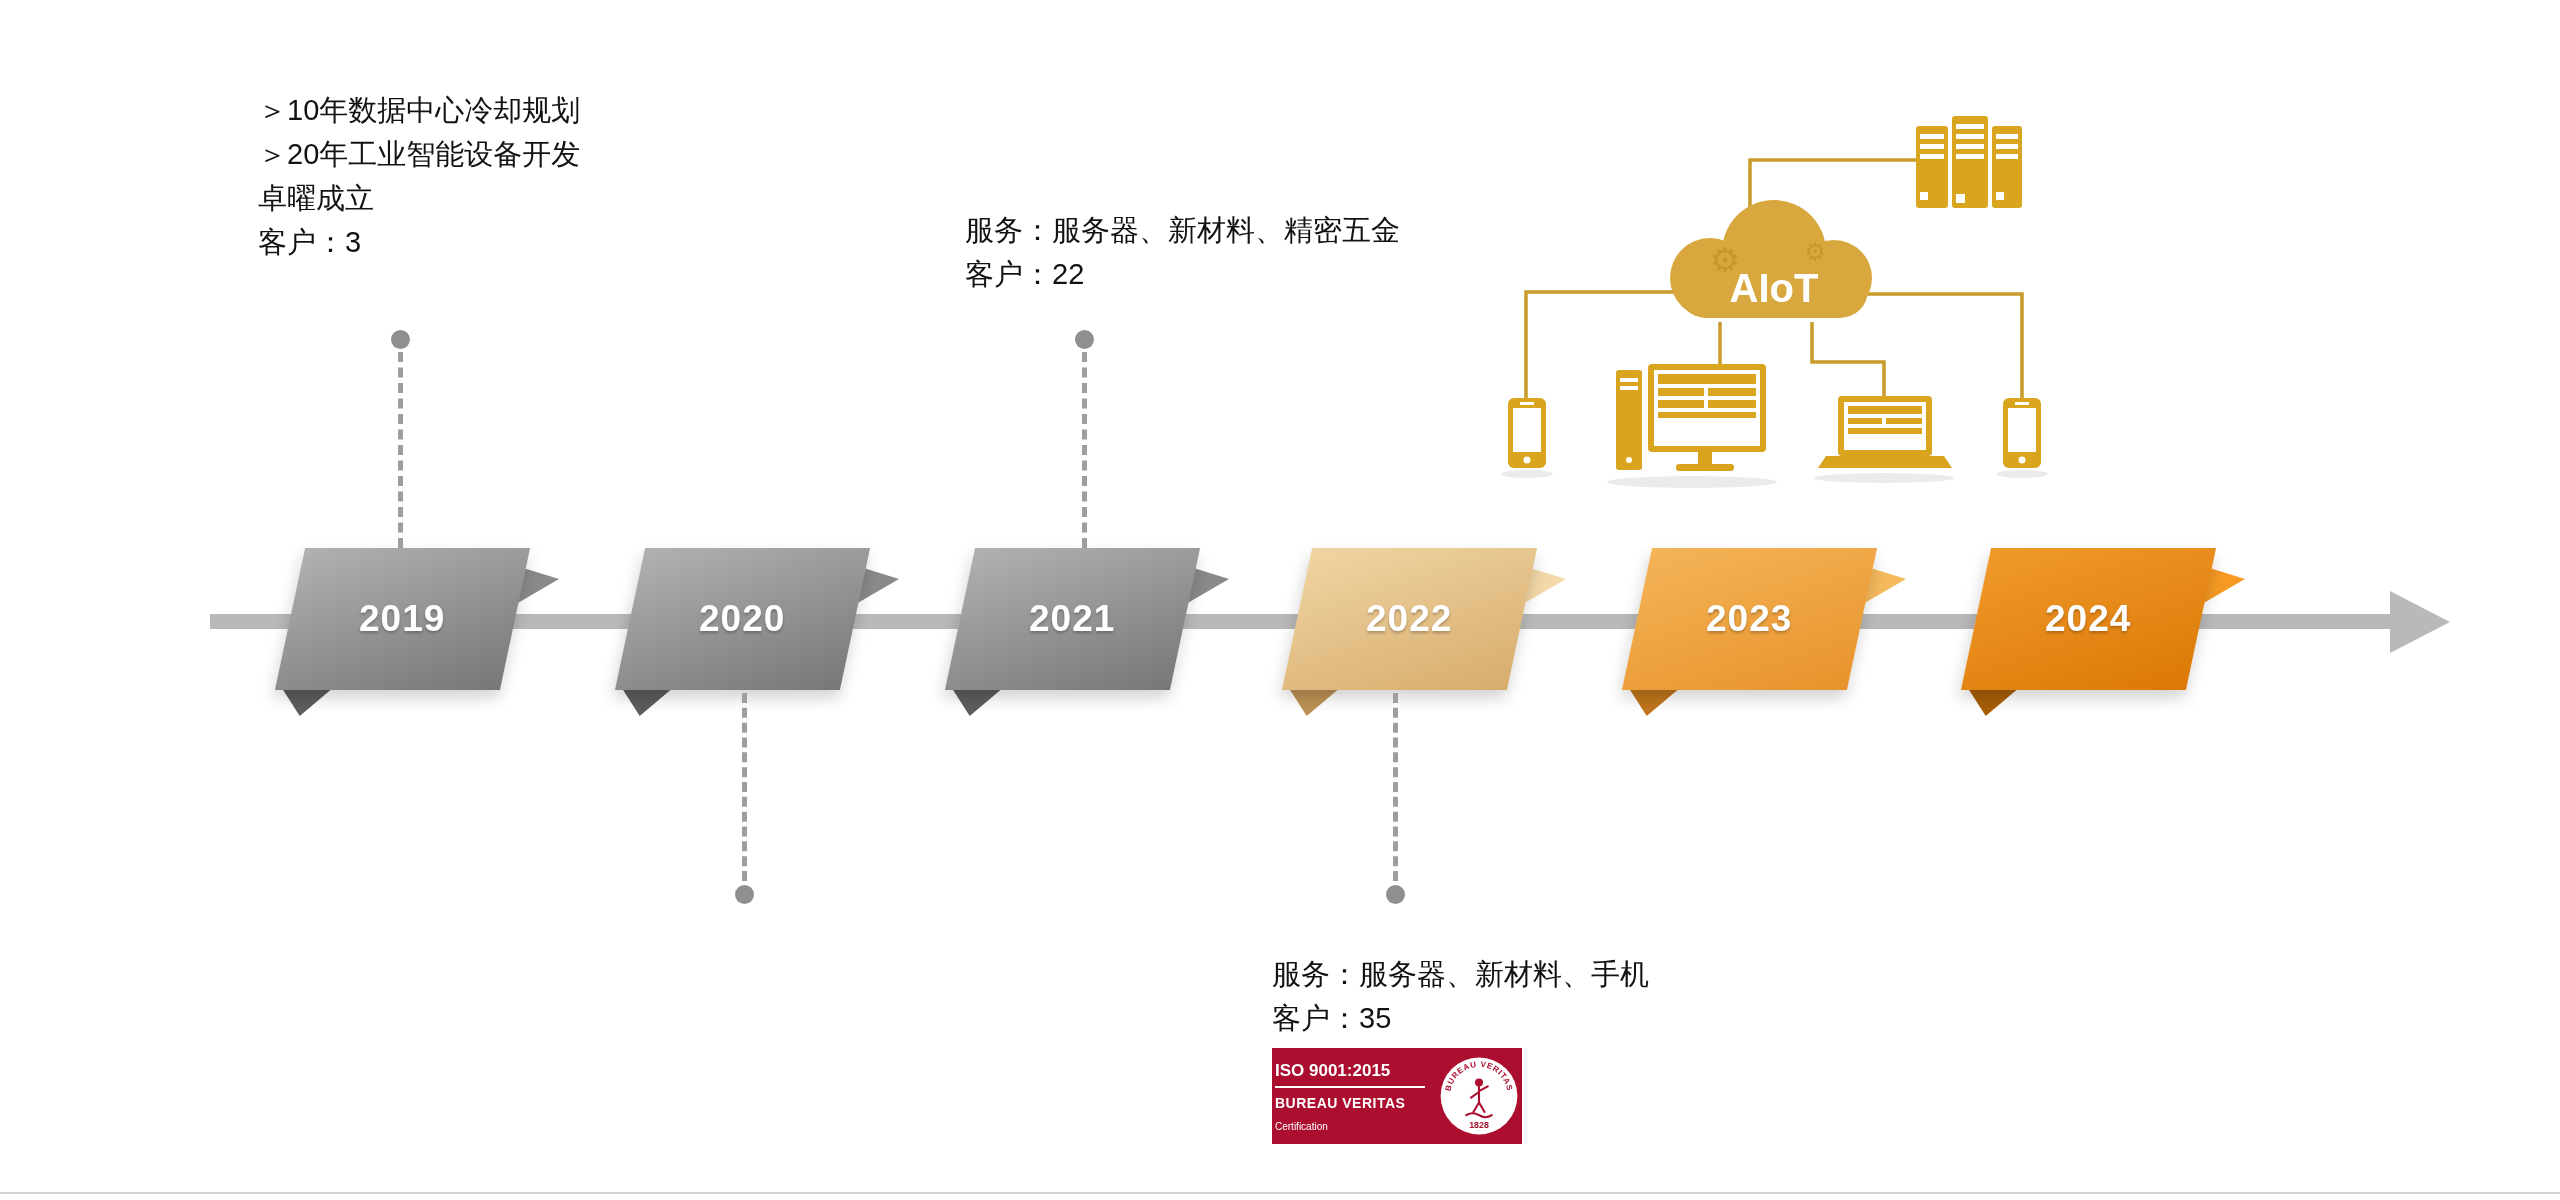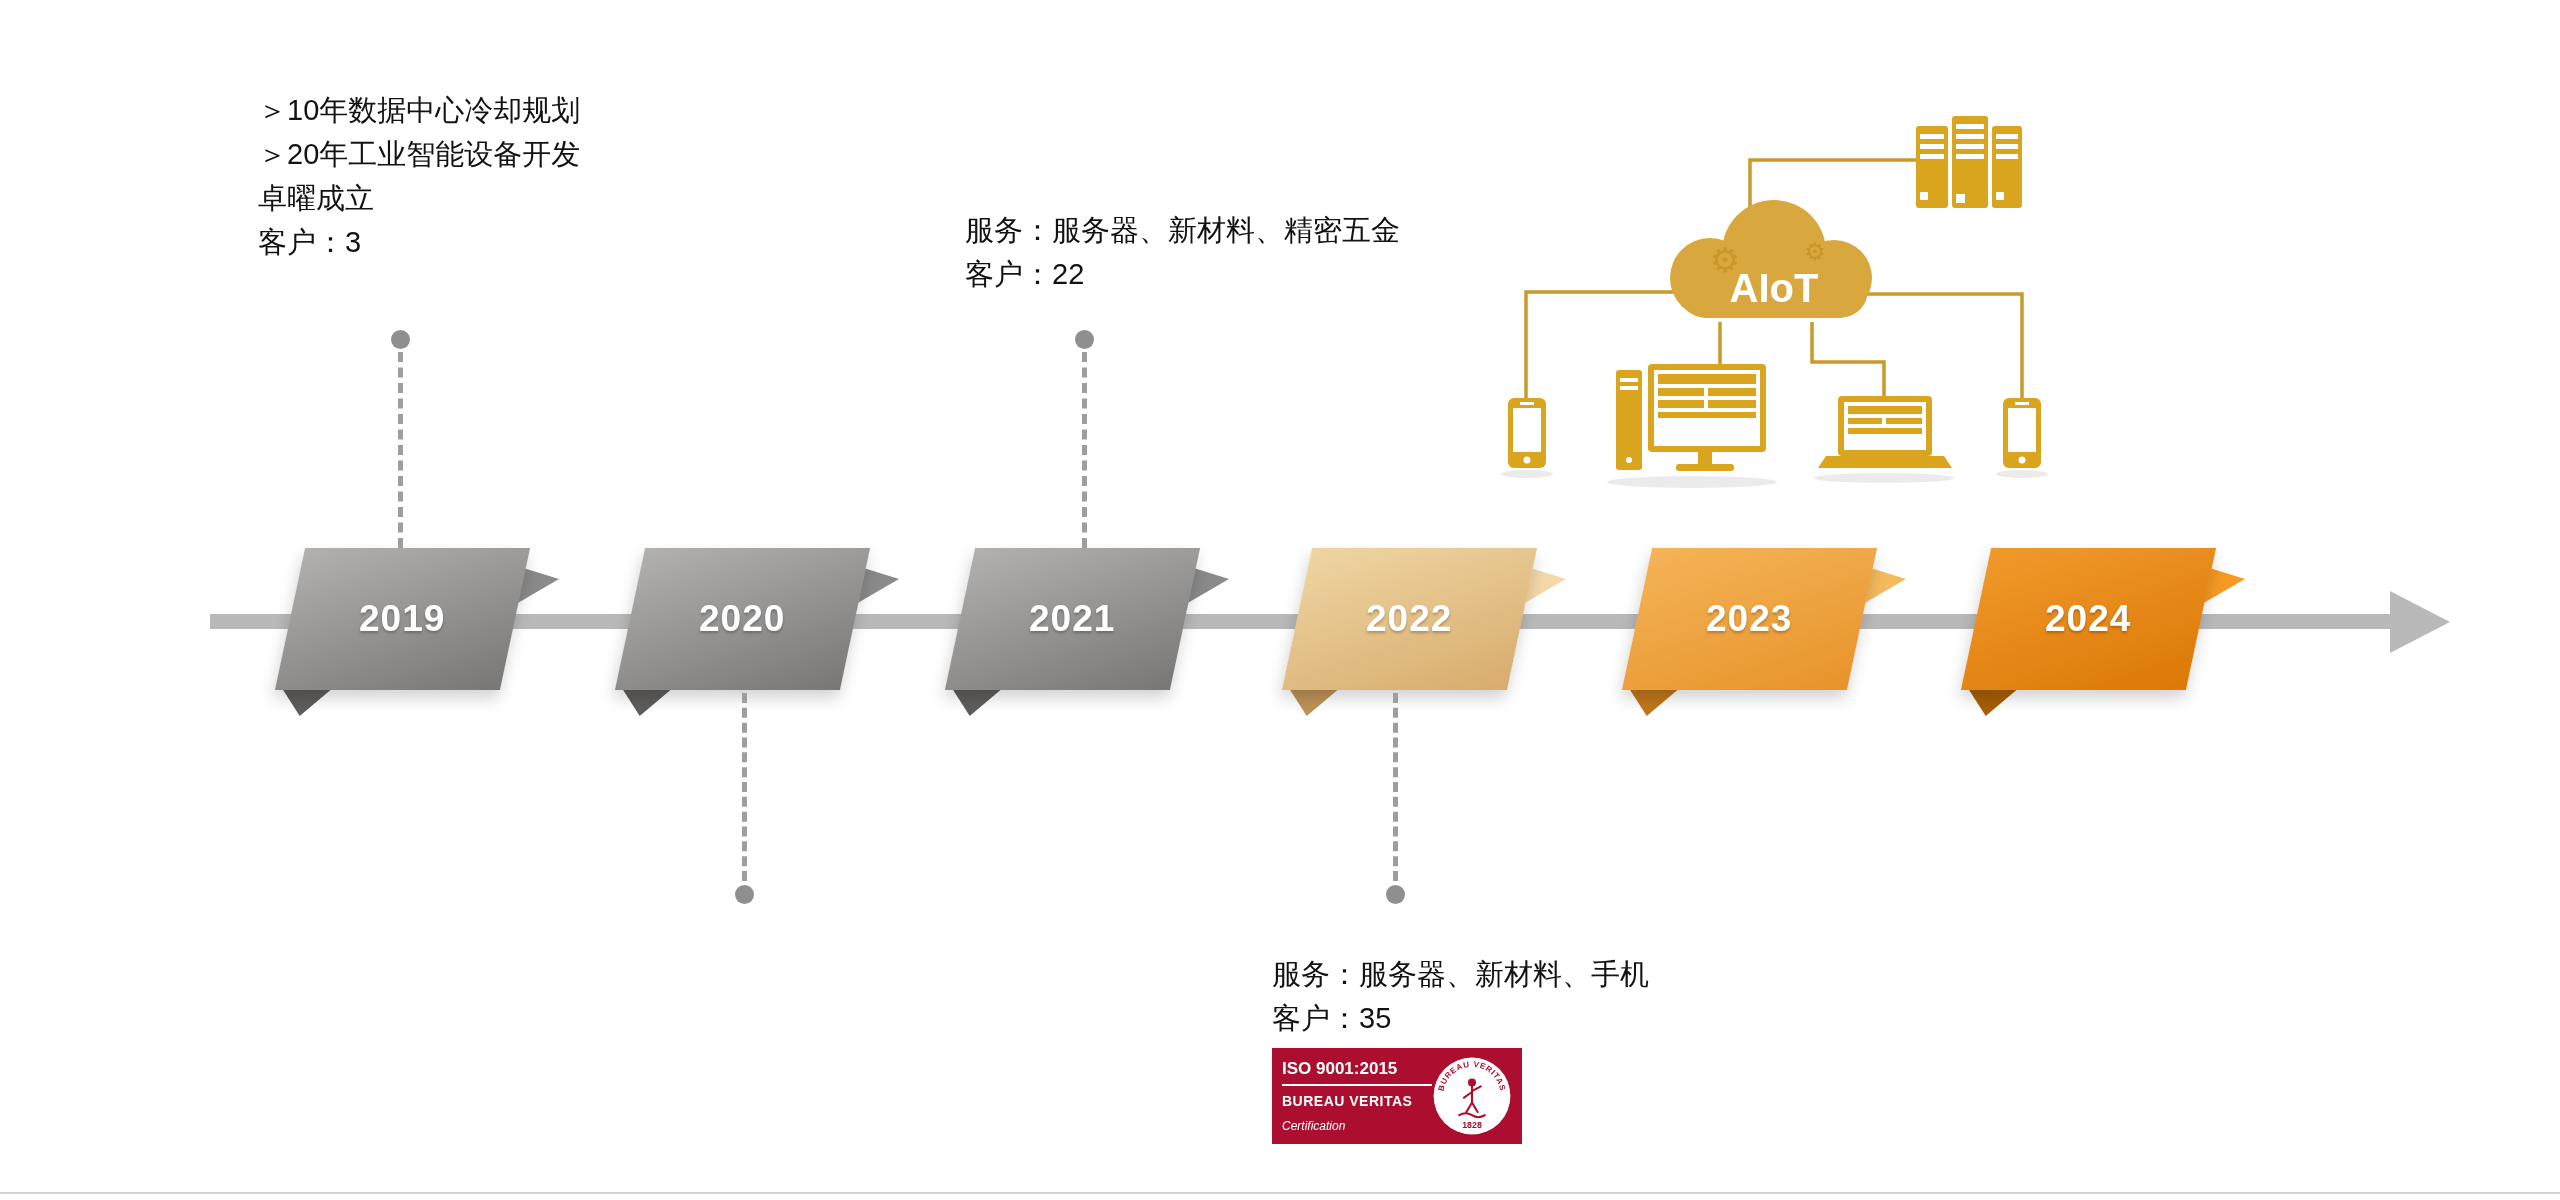--- a/index.html
+++ b/index.html
@@ -37,25 +37,25 @@
 
   
   .connector-line { position:absolute; width:0; border-left:5px dashed #9e9e9e; }
   .connector-dot  { position:absolute; width:19px; height:19px; border-radius:50%; background:#8f8f8f; }
 
   
   .callout { position:absolute; font-size:29px; line-height:44px; color:#121212; white-space:nowrap; }
 
   
   .cert { position:absolute; left:1272px; top:1048px; width:250px; height:96px; background:#ab0e2e;
-      display:flex; align-items:center; padding:8px 10px; color:#fff; }
+      display:flex; align-items:center; padding:8px 3px; color:#fff; }
   .cert-left { display:flex; flex-direction:column; justify-content:center; min-width:150px; }
   .cert-iso { font-size:17px; font-weight:bold; border-bottom:2px solid #fff; padding-bottom:5px; margin-bottom:7px; white-space:nowrap; }
   .cert-org { font-size:14px; font-weight:bold; letter-spacing:.5px; white-space:nowrap; }
-  .cert-sub { font-size:12px; margin-top:10px;font-style:italic; }
+  .cert-sub { font-size:10px; margin-top:10px; }
   .cert-seal { width:80px; height:80px; margin-left:auto; flex:0 0 auto; }
 
   
   .aiot { position:absolute; left:1482px; top:110px; width:584px; height:400px; }
 
   .bottom-rule { position:absolute; left:0; top:1192px; width:2560px; height:2px; background:#d2d2d2; }
 </style>
 </head>
 <body>
 

